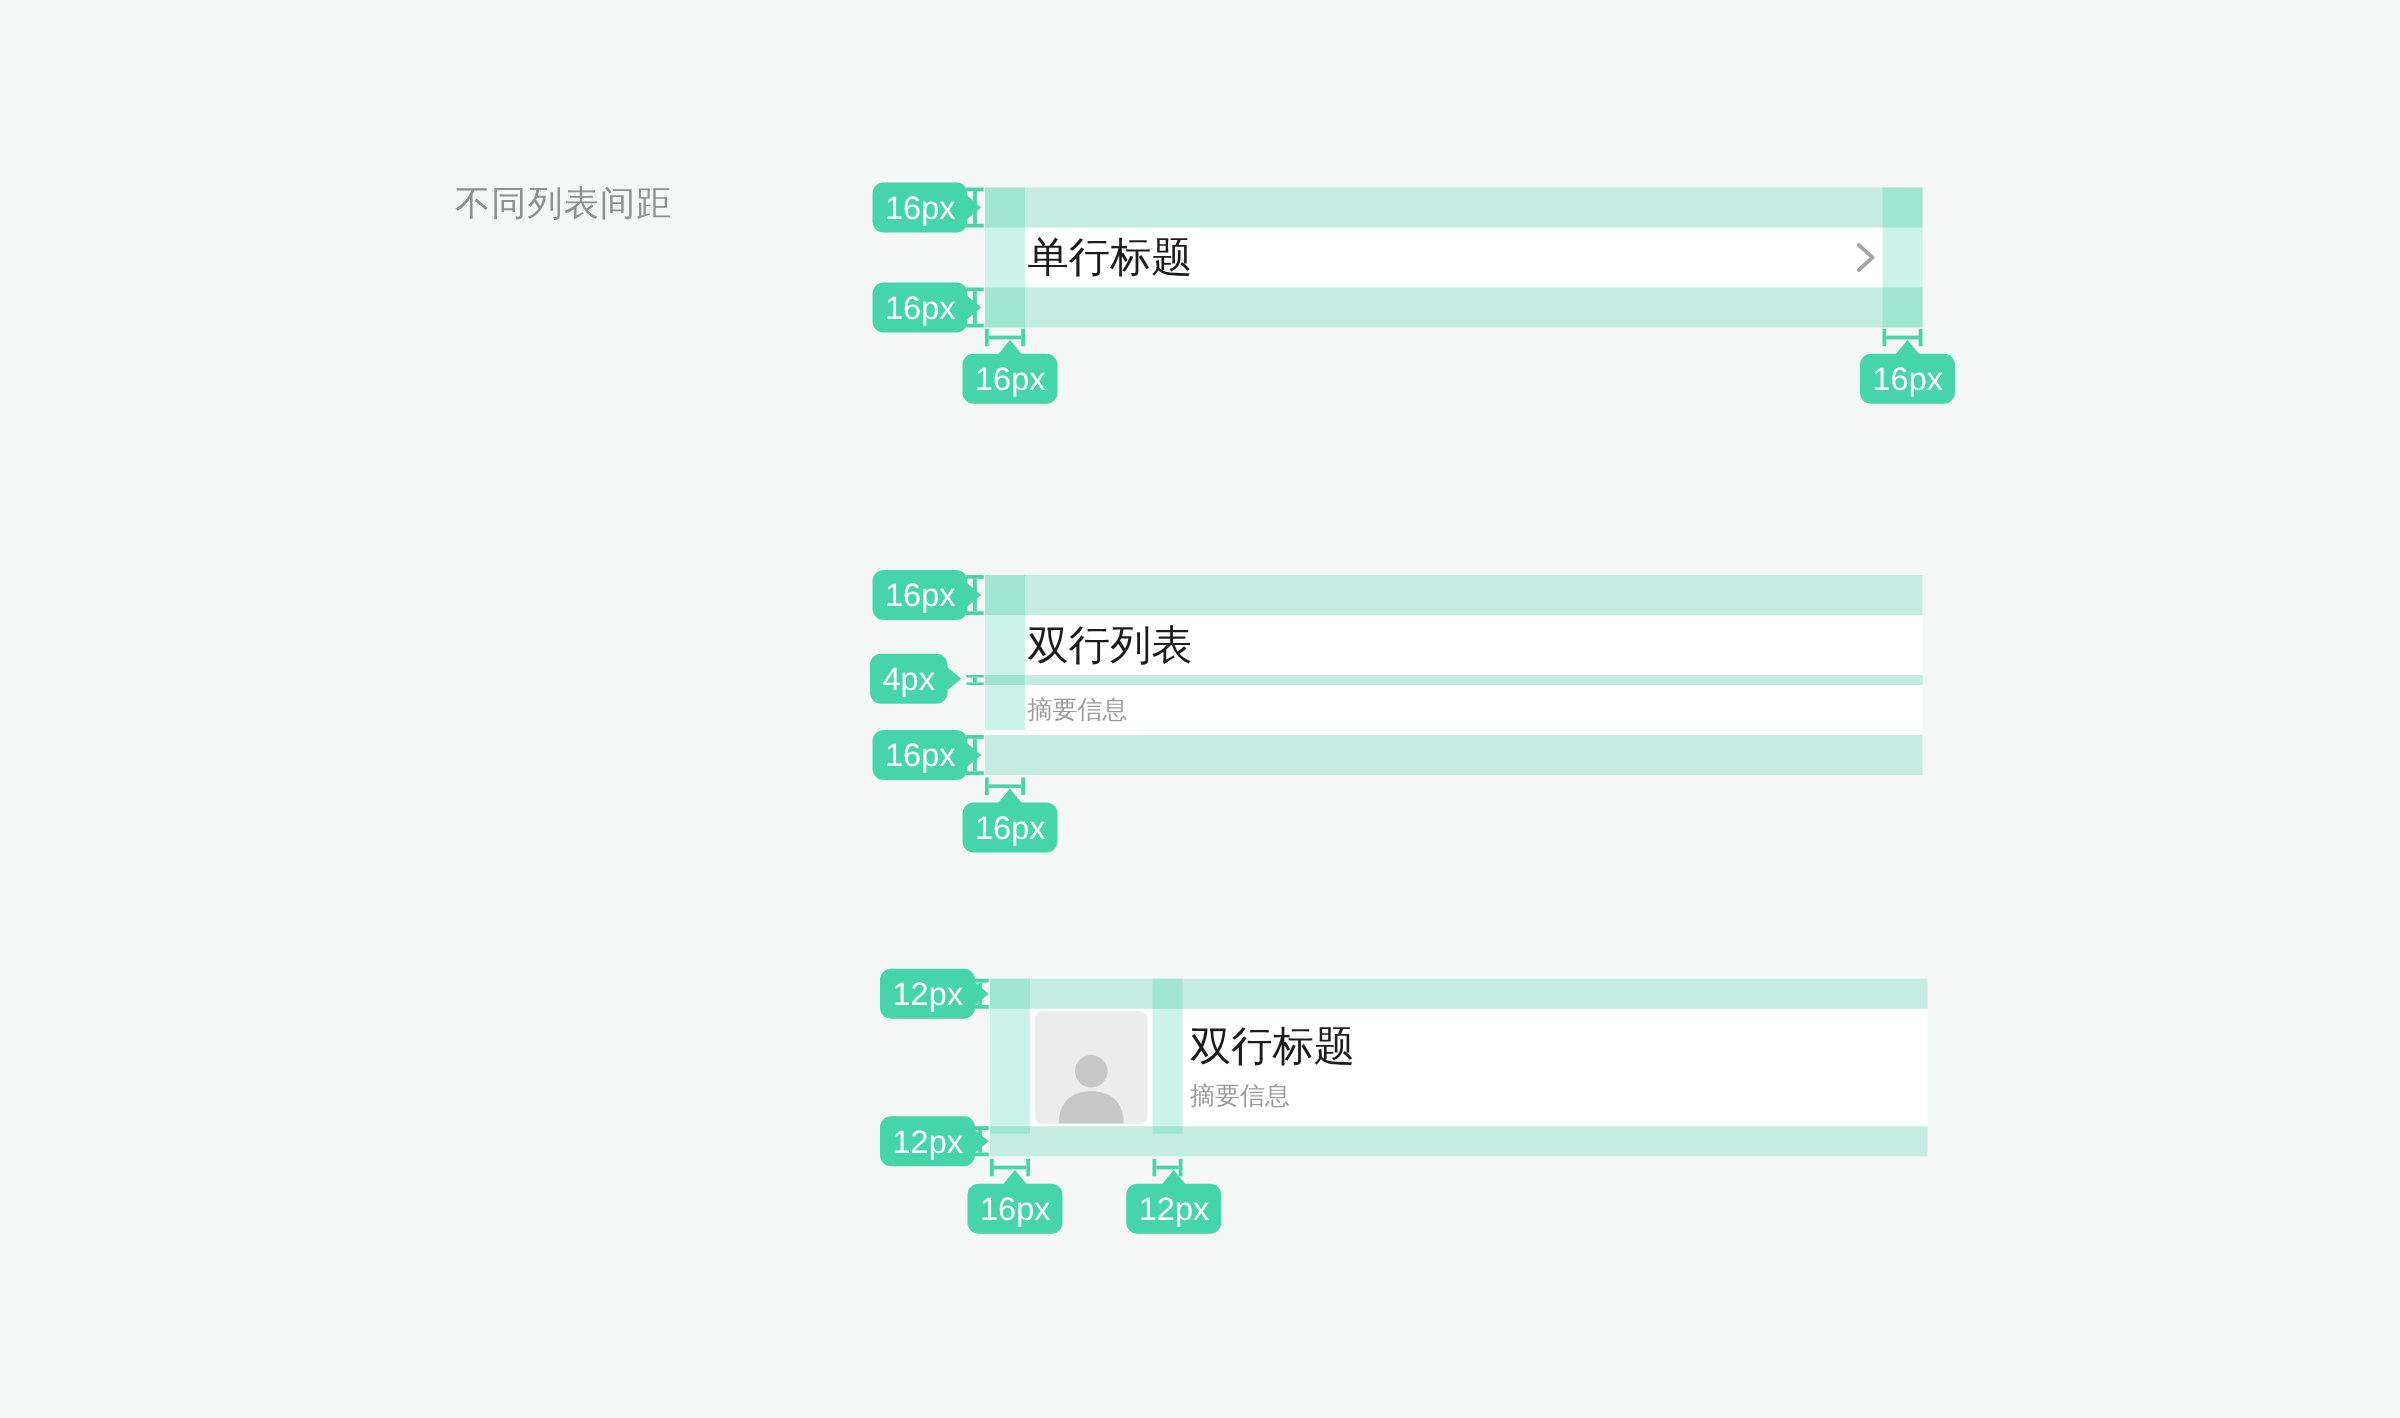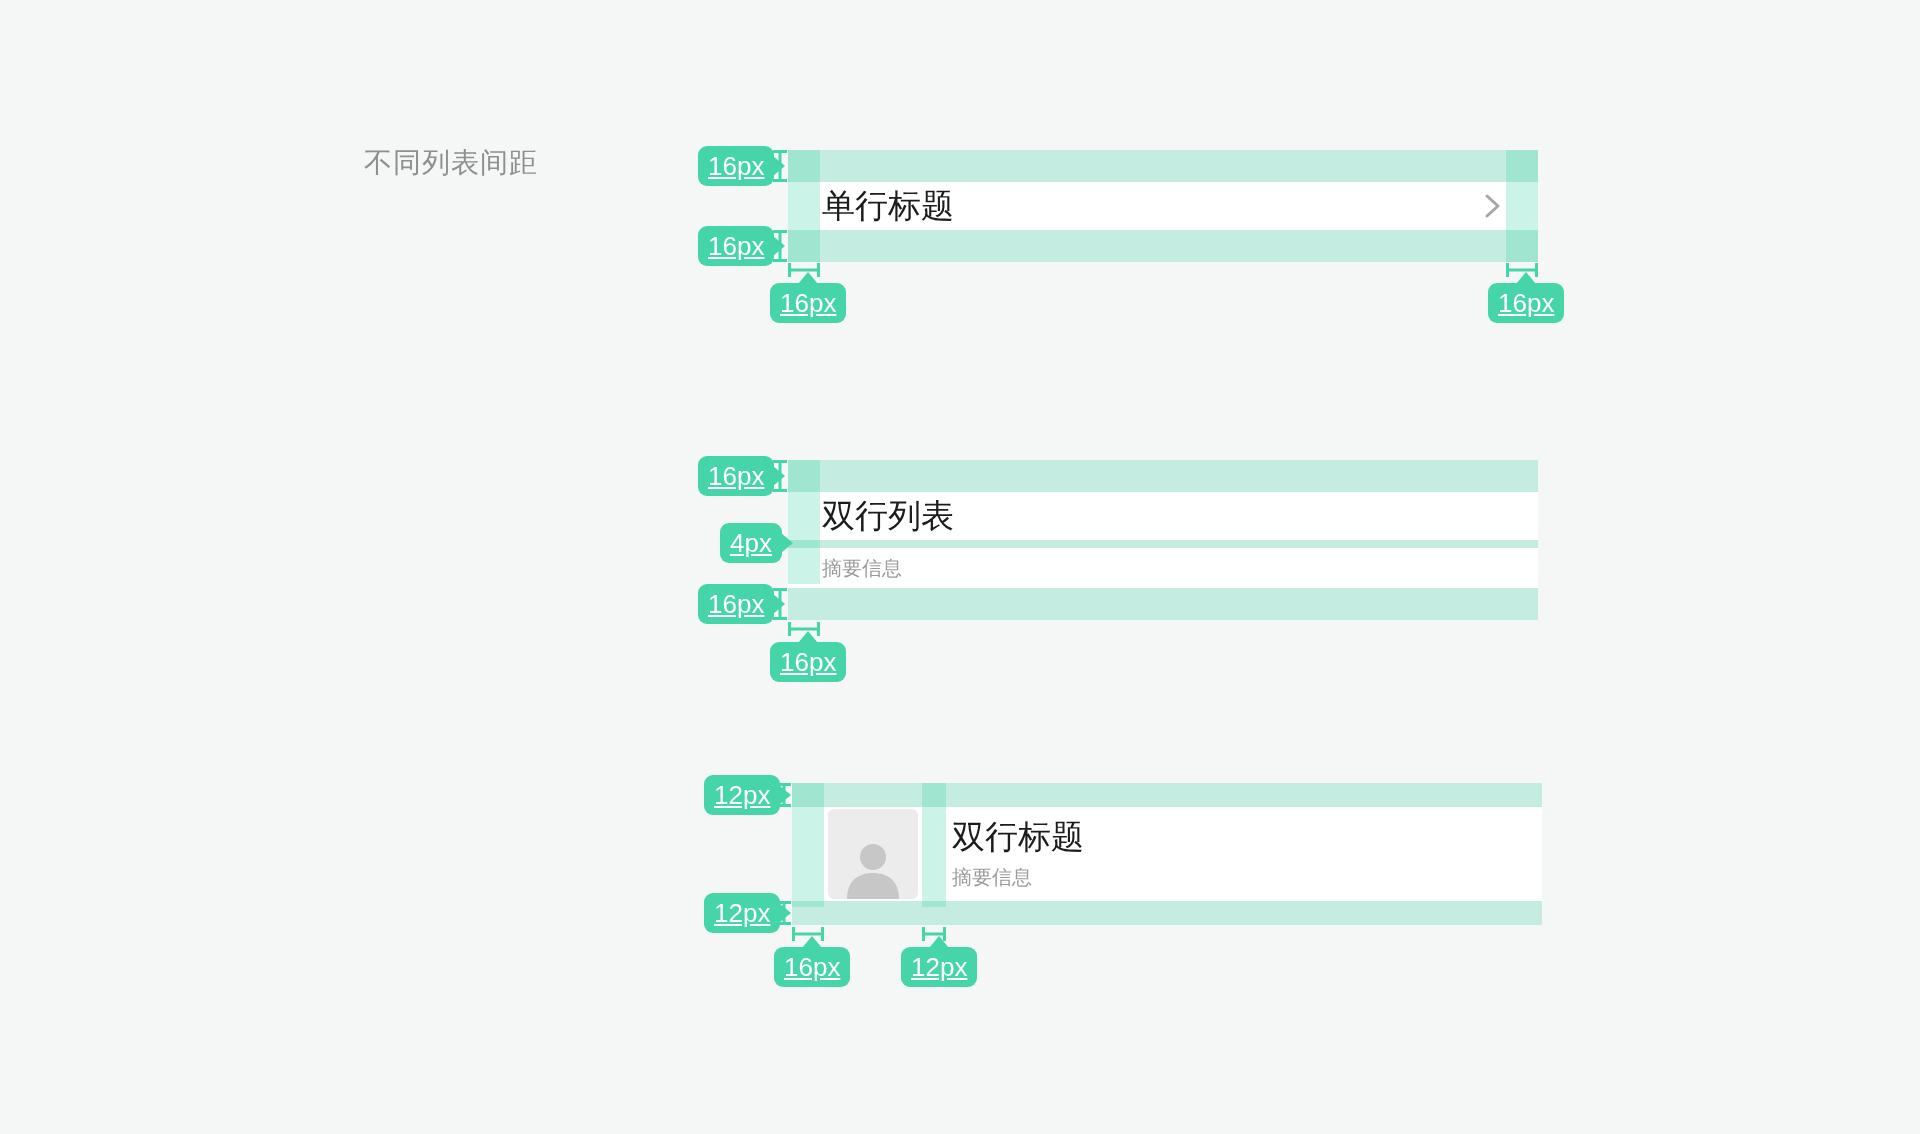--- a/index.html
+++ b/index.html
@@ -42,21 +42,21 @@
     position:absolute;background:var(--avatar_bg);border-radius:6px;
     display:flex;align-items:flex-end;justify-content:center;overflow:hidden;
   }
 
   
   .badge{
     position:absolute;height:40px;min-width:60px;
     background:var(--accent);border-radius:9px;
     color:var(--badge_text);font-size:26px;
     display:flex;align-items:center;justify-content:center;
-    padding:0 10px;white-space:nowrap;text-decoration:underline;
+    padding:0 10px;white-space:nowrap;
   }
   .badge.right::after{
     content:"";position:absolute;left:100%;top:50%;margin-top:-10px;margin-left:-1px;
     border:10px solid transparent;border-left:12px solid var(--accent);
   }
   .badge.up::after{
     content:"";position:absolute;bottom:100%;left:50%;margin-left:-10px;margin-bottom:-1px;
     border:10px solid transparent;border-bottom:12px solid var(--accent);
   }
 
@@ -116,21 +116,21 @@
       <span class="cell-subtitle" style="left:34px;top:4px">摘要信息</span>
     </div>
     <div class="band" style="top:0;height:32px"></div>
     <div class="band" style="top:80px;height:8px"></div>
     <div class="band" style="top:128px;height:32px"></div>
     <div class="strip" style="left:0;width:32px"></div>
   </section>
 
   <div class="badge right" style="left:698px;top:456px">16px</div>
   <div class="vbeam" style="left:773px;top:460px;height:32px"></div>
-  <div class="badge right" style="left:720px;top:523px">4px</div>
+  <div class="badge right" style="left:696px;top:523px">4px</div>
   <div class="vbeam" style="left:773px;top:540px;height:8px;border-top-width:2px;border-bottom-width:2px"></div>
   <div class="badge right" style="left:698px;top:584px">16px</div>
   <div class="vbeam" style="left:773px;top:588px;height:32px"></div>
   <div class="hbeam" style="left:788px;top:622px;width:32px"></div>
   <div class="badge up" style="left:770px;top:642px">16px</div>
 
   <section class="example" style="left:792px;top:783px;width:750px;height:124px">
     <div class="row-white" style="top:24px;height:94px">
       <span class="cell-title" style="left:160px;top:12px">双行标题</span>
       <span class="cell-subtitle" style="left:160px;top:54px">摘要信息</span>

